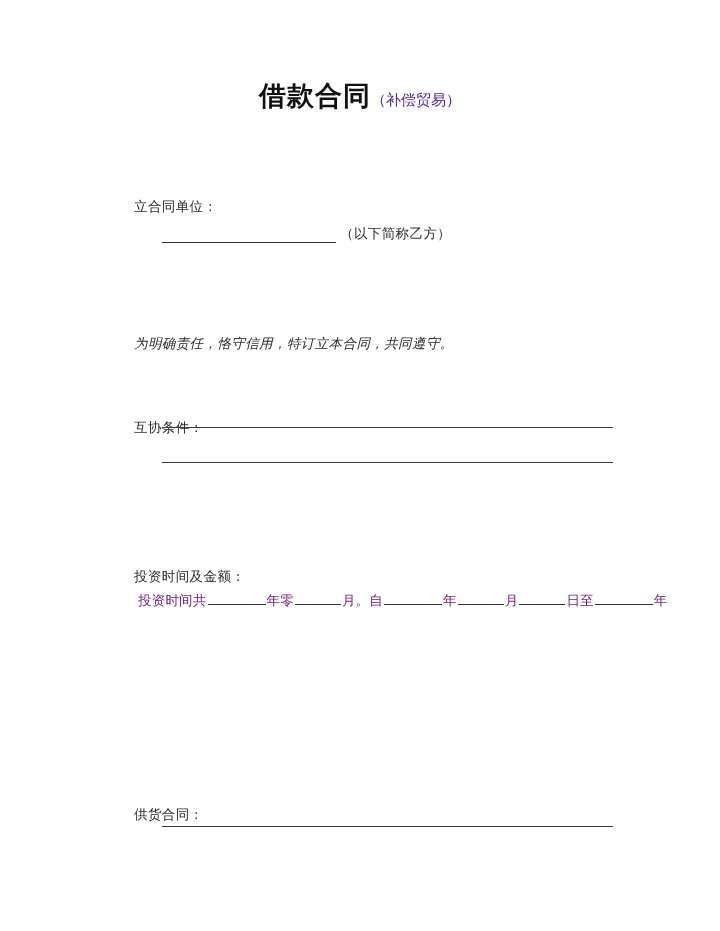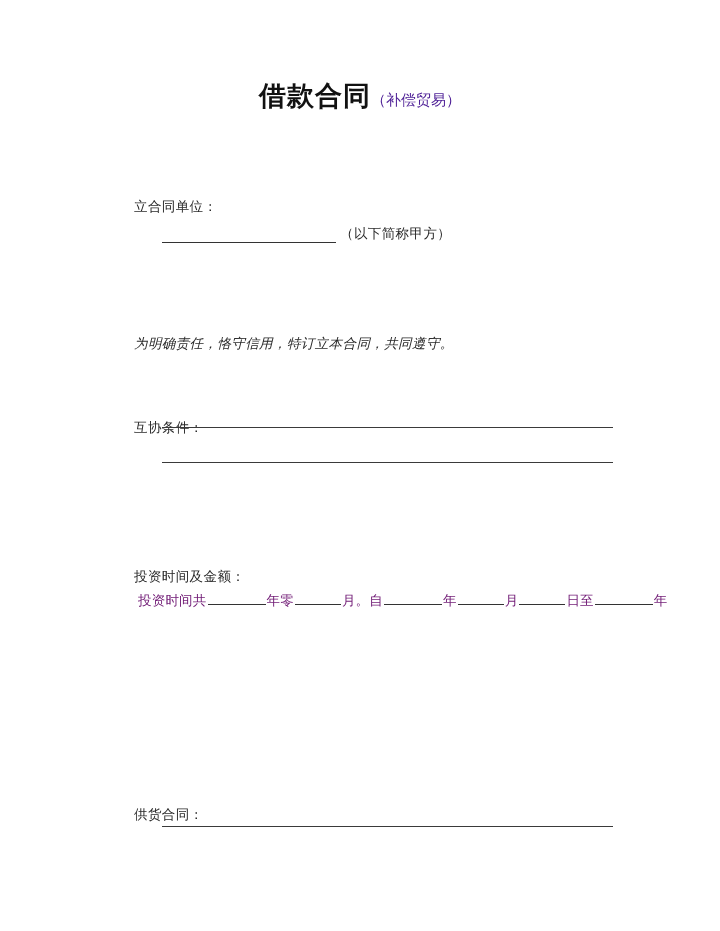--- a/index.html
+++ b/index.html
@@ -127,21 +127,21 @@
 <div class="page">
 
   <div class="doc-title">
     <span class="title-main">借款合同</span><span class="title-sub">（补偿贸易）</span>
   </div>
 
   <div class="block label-line" style="top:148px;">立合同单位：</div>
 
 
   <div class="party-row" style="top:225px;">
-    <span class="party-blank"></span><span class="party-note">（以下简称甲方）</span>
+    <span class="party-blank"></span><span class="party-note">（以下简称乙方）</span>
   </div>
 
   <div class="block label-line" style="top:285px;font-style:italic;">为明确责任，恪守信用，特订立本合同，共同遵守。</div>
 
   <div class="block label-line" style="top:369px;">互协条件：</div>
 
   <div class="rule" style="top:427px;"></div>
   <div class="rule" style="top:462px;"></div>
 
   <div class="block label-line" style="top:518px;">投资时间及金额：</div>

